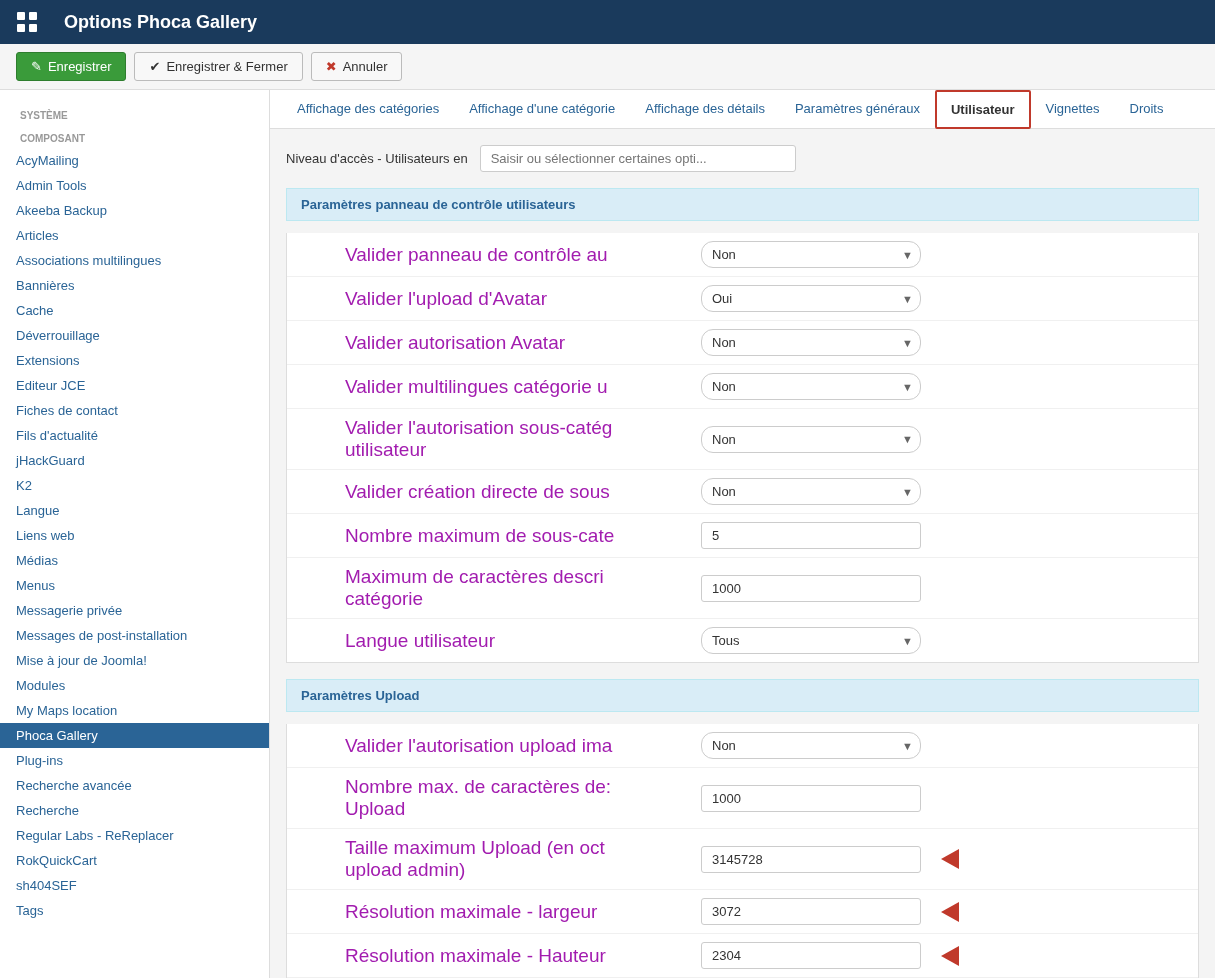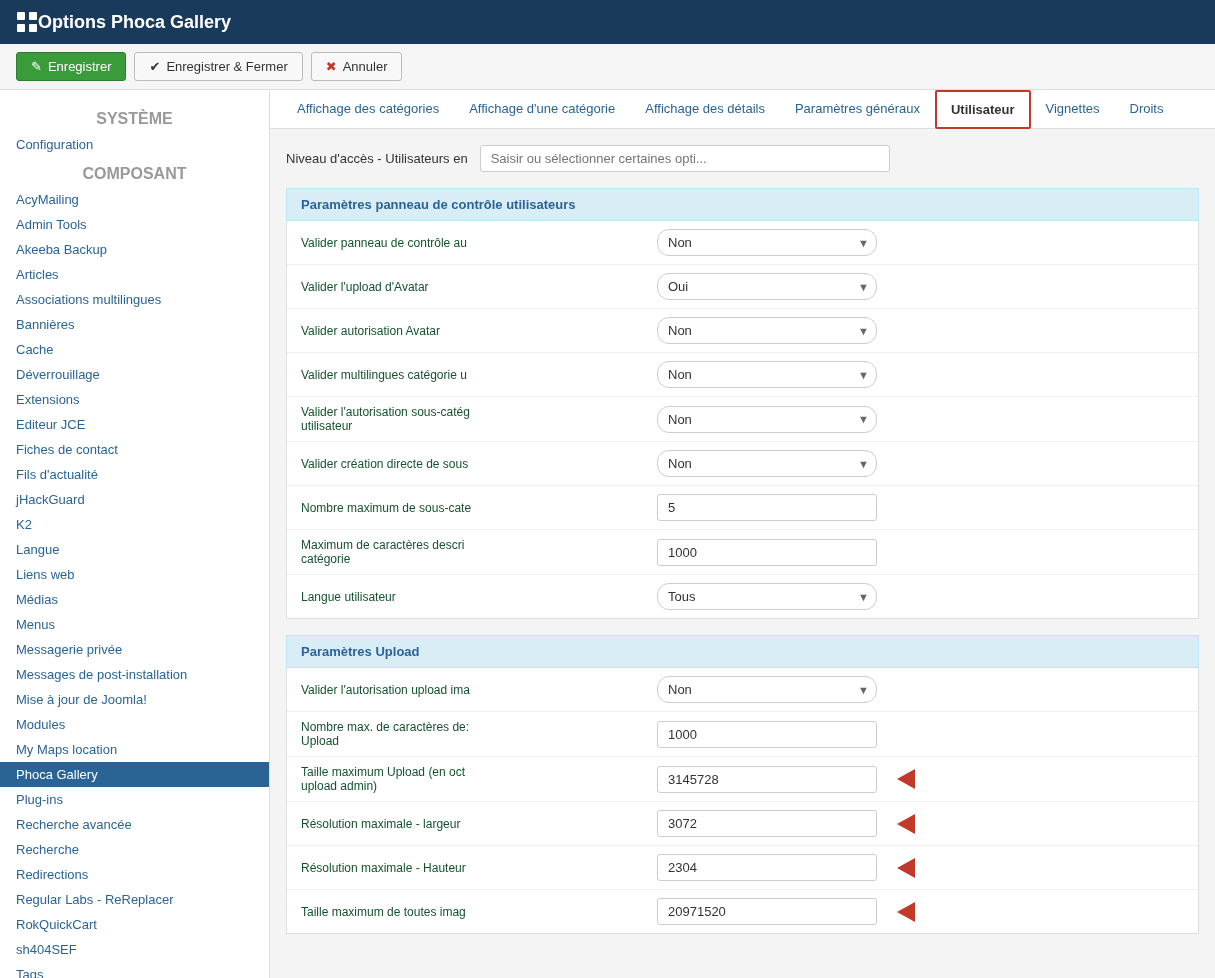--- a/index.html
+++ b/index.html
@@ -6,21 +6,21 @@
     body { font-family: Arial, sans-serif; font-size: 13px; background: #f4f4f4; color: #333; }
 
     
     .top-bar {
       background: #1a3a5c;
       color: white;
       padding: 0 16px;
       height: 44px;
       display: flex;
       align-items: center;
-      gap: 0;
+      gap: 26px;
     }
     .top-bar-icon {
       width: 22px; height: 22px;
       display: inline-flex; align-items: center; justify-content: center;
     }
     .top-bar-title { font-size: 18px; font-weight: bold; color: white; }
 
     
     .toolbar {
       background: #f5f5f5;
@@ -44,22 +44,22 @@
 
     
     .sidebar {
       width: 270px;
       background: #fff;
       border-right: 1px solid #ddd;
       padding: 12px 0;
       flex-shrink: 0;
     }
     .sidebar-section-label {
-      font-size: 16px; font-weight: bold; color: #999;
-      text-transform: uppercase; padding: 8px 28px 4px; text-align: center;
+      font-size: 10px; font-weight: bold; color: #999;
+      text-transform: uppercase; padding: 8px 20px 4px;
     }
     .sidebar-item {
       padding: 5px 16px;
       cursor: pointer;
       color: #2a6496;
     }
     .sidebar-item.active {
       background: #2a6496; color: white;
     }
 
@@ -98,33 +98,33 @@
       padding: 16px;
     }
 
     
     .access-row {
       display: flex; align-items: center; gap: 12px;
       margin-bottom: 16px;
     }
     .access-label { font-size: 13px; color: #333; }
     .access-input {
-      border: 1px solid #ccc; padding: 5px 10px; width: 410px;
+      border: 1px solid #ccc; padding: 5px 10px; width: 316px;
       border-radius: 3px; color: #999; font-size: 13px;
     }
 
     
     .section-header {
       background: #d9edf7;
       border: 1px solid #bce8f1;
       padding: 8px 14px;
       color: #2a6496;
       font-weight: bold;
       font-size: 13px;
-      margin-bottom: 0;
+      margin-bottom: 12px;
     }
     .section-body {
       background: #fff;
       border: 1px solid #ddd;
       border-top: none;
       padding: 0;
       margin-bottom: 16px;
     }
 
     
@@ -132,22 +132,23 @@
       display: flex;
       align-items: center;
       border-bottom: 1px solid #f0f0f0;
       padding: 8px 14px;
       gap: 16px;
     }
     .form-row:last-child { border-bottom: none; }
     .form-row-label {
       width: 340px;
       flex-shrink: 0;
-      font-size: 12px;
-      color: #14532d;
+      font-size: 19px;
+      color: #a21caf;
+      margin-left: 44px;
     }
     .form-row-control { display: flex; align-items: center; gap: 8px; }
 
     
     .select-wrap {
       position: relative; display: inline-block;
     }
     .select-field {
       appearance: none;
       border: 1px solid #ccc;
@@ -208,21 +209,20 @@
   <button class="btn btn-cancel">
     <span style="color:#c0392b;">✖</span>
     <span>Annuler</span>
   </button>
 </div>
 
 <div class="layout">
 
   <div class="sidebar">
     <div class="sidebar-section-label">SYSTÈME</div>
-    <div class="sidebar-item">Configuration</div>
 
     <div class="sidebar-section-label">COMPOSANT</div>
     <div class="sidebar-item">AcyMailing</div>
     <div class="sidebar-item">Admin Tools</div>
     <div class="sidebar-item">Akeeba Backup</div>
     <div class="sidebar-item">Articles</div>
     <div class="sidebar-item">Associations multilingues</div>
     <div class="sidebar-item">Bannières</div>
     <div class="sidebar-item">Cache</div>
     <div class="sidebar-item">Déverrouillage</div>
@@ -238,21 +238,20 @@
     <div class="sidebar-item">Menus</div>
     <div class="sidebar-item">Messagerie privée</div>
     <div class="sidebar-item">Messages de post-installation</div>
     <div class="sidebar-item">Mise à jour de Joomla!</div>
     <div class="sidebar-item">Modules</div>
     <div class="sidebar-item">My Maps location</div>
     <div class="sidebar-item active">Phoca Gallery</div>
     <div class="sidebar-item">Plug-ins</div>
     <div class="sidebar-item">Recherche avancée</div>
     <div class="sidebar-item">Recherche</div>
-    <div class="sidebar-item">Redirections</div>
     <div class="sidebar-item">Regular Labs - ReReplacer</div>
     <div class="sidebar-item">RokQuickCart</div>
     <div class="sidebar-item">sh404SEF</div>
     <div class="sidebar-item">Tags</div>
   </div>
 
   <div class="main-content">
 
     <div class="tabs">
       <div class="tab">Affichage des catégories</div>

